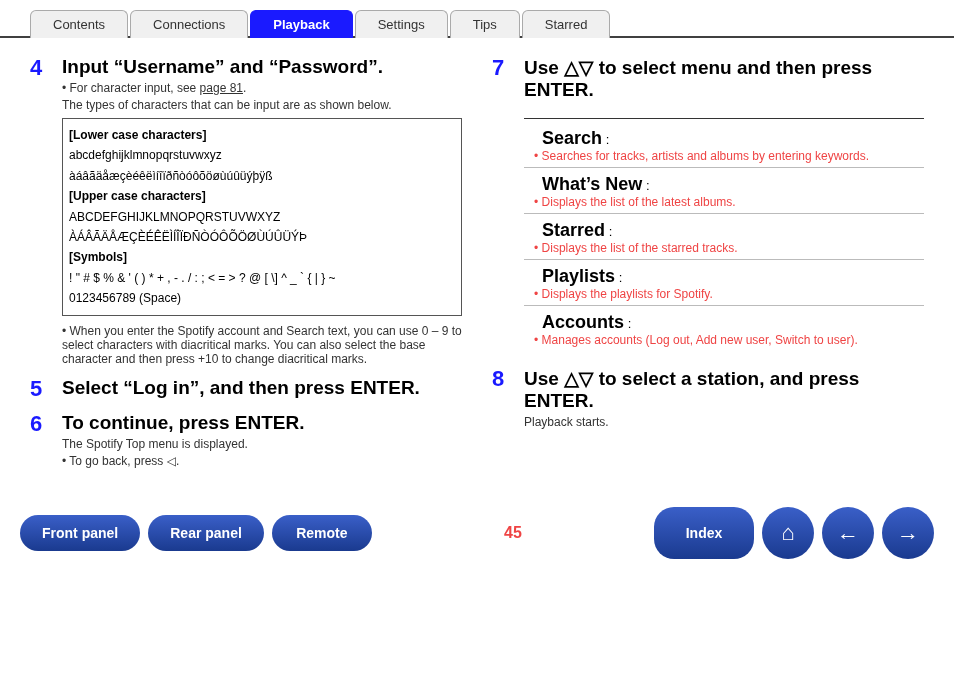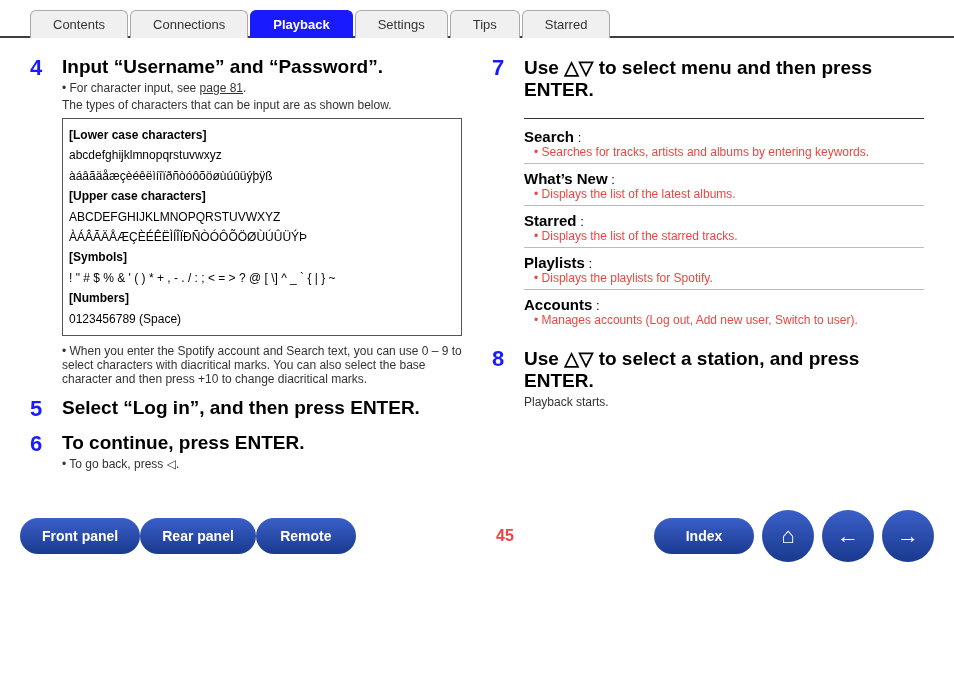--- a/index.html
+++ b/index.html
@@ -120,21 +120,22 @@
     .menu-section {
       border-bottom: 1px solid #bbb;
       padding: 4px 0;
       margin-bottom: 2px;
     }
     .menu-section:last-child {
       border-bottom: none;
     }
     .menu-term {
       font-weight: bold;
-      font-size: 15px;
+      font-size: 18px;
+      margin-left: 18px;
     }
     .menu-desc {
       font-size: 12px;
       color: #ef4444;
       padding-left: 10px;
     }
     .menu-desc::before {
       content: "• ";
     }
 
@@ -148,20 +149,21 @@
     
     .footer {
       display: flex;
       align-items: center;
       justify-content: space-between;
       padding: 10px 20px 8px 20px;
       margin-top: 10px;
     }
     .footer-left {
       display: flex;
+      gap: 8px;
     }
     .footer-btn {
       background: linear-gradient(180deg, #3a5fc8 0%, #1a3a8f 100%);
       color: #fff;
       border: none;
       border-radius: 20px;
       padding: 10px 22px;
       font-size: 14px;
       font-weight: bold;
       cursor: pointer;
@@ -230,21 +232,20 @@
 
         <div class="char-box">
           <div><span class="cat-label">[Lower case characters]</span></div>
           <div>abcdefghijklmnopqrstuvwxyz</div>
           <div>àáâãäåæçèéêëìíîïðñòóôõöøùúûüýþÿß</div>
           <div><span class="cat-label">[Upper case characters]</span></div>
           <div>ABCDEFGHIJKLMNOPQRSTUVWXYZ</div>
           <div>ÀÁÂÃÄÅÆÇÈÉÊËÌÍÎÏÐÑÒÓÔÕÖØÙÚÛÜÝÞ</div>
           <div><span class="cat-label">[Symbols]</span></div>
           <div>! " # $ % &amp; ' ( ) * + , - . / : ; &lt; = &gt; ? @ [ \] ^ _ ` { | } ~</div>
-          <div><span class="cat-label">[Numbers]</span></div>
           <div>
             <span>0123456789</span>
             <span>(Space)</span>
           </div>
         </div>
 
         <div class="step-sub">• When you enter the Spotify account and Search text, you can use 0 – 9 to select characters with diacritical marks. You can also select the base character and then press +10 to change diacritical marks.</div>
       </div>
     </div>
 
@@ -252,20 +253,21 @@
       <div class="step-num">5</div>
       <div class="step-content">
         <div class="step-title">Select “Log in”, and then press ENTER.</div>
       </div>
     </div>
 
     <div class="step-row step6-row">
       <div class="step-num">6</div>
       <div class="step-content">
         <div class="step-title">To continue, press ENTER.</div>
+        <div class="step-sub">The Spotify Top menu is displayed.</div>
         <div class="step-sub">• To go back, press ◁.</div>
       </div>
     </div>
 
   </div>
 
   <div class="right-col">
 
     <div class="step-row">
       <div class="step-num">7</div>
@@ -307,21 +309,21 @@
 
 </div>
 
 <div class="footer">
   <div class="footer-left">
     <button class="footer-btn">Front panel</button>
     <button class="footer-btn">Rear panel</button>
     <button class="footer-btn">Remote</button>
   </div>
   <div class="footer-page">45</div>
-  <div style="display:flex; align-items:center; gap:8px;">
+  <div style="display:flex; gap:8px;">
     <button class="footer-btn">Index</button>
     <div class="footer-right">
       <button class="nav-btn home">
         <span>⌂</span>
       </button>
       <button class="nav-btn back">
         <span>←</span>
       </button>
       <button class="nav-btn forward">
         <span>→</span>

